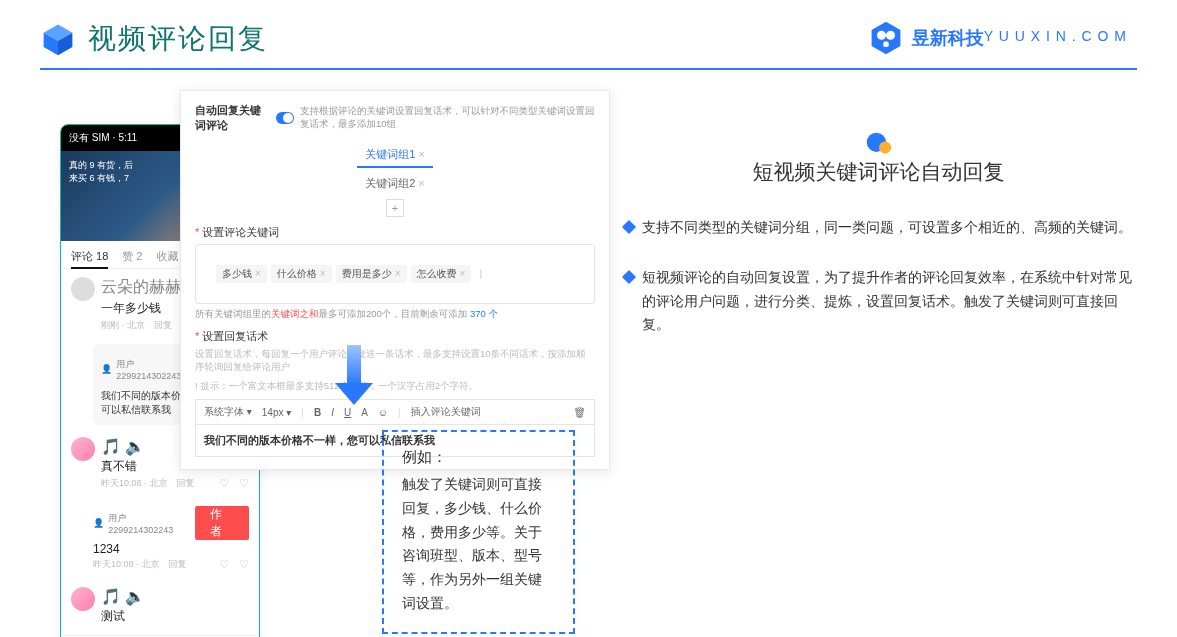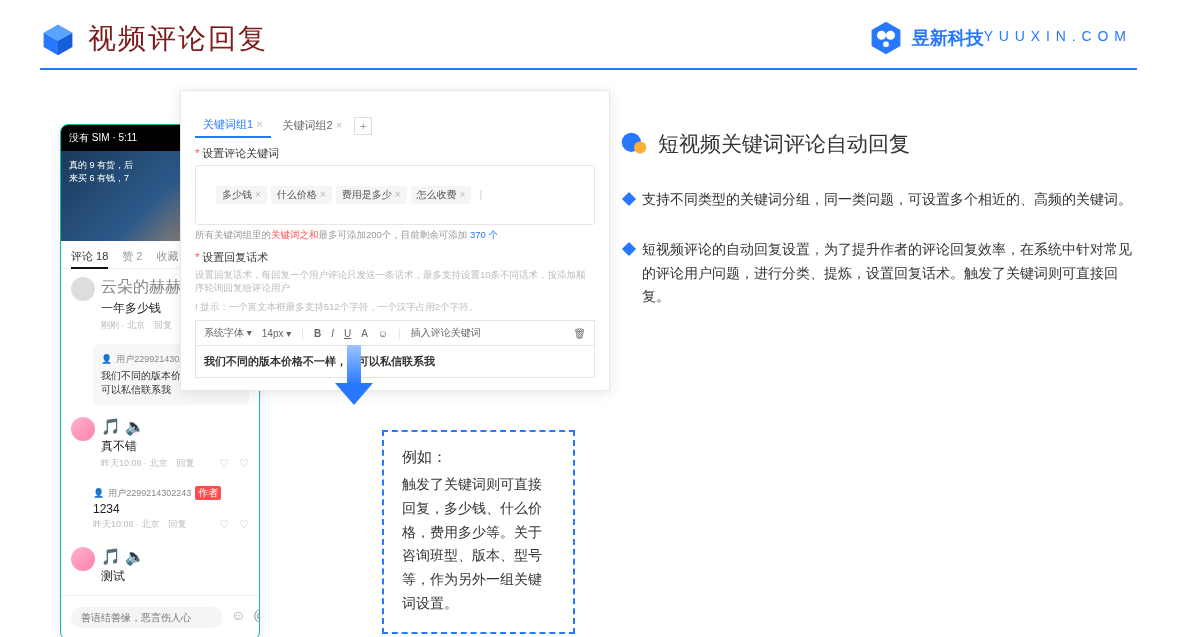--- a/index.html
+++ b/index.html
@@ -1,20 +1,20 @@
 <!DOCTYPE html>
 <html><head>
 <meta charset="utf-8">
 <style>
 *{margin:0;padding:0;box-sizing:border-box;font-family:"Microsoft YaHei",Arial,sans-serif;}
 body{width:1177px;height:637px;background:#fff;position:relative;overflow:hidden;}
 .header{display:flex;justify-content:space-between;align-items:flex-start;padding:20px 50px 0 40px;}
 .title-wrap{display:flex;align-items:center;gap:12px;}
 .cube-icon{width:36px;height:36px;}
-.page-title{font-size:28px;font-weight:500;color:#7f1d1d;letter-spacing:2px;font-family:Liberation Mono, monospace;}
+.page-title{font-size:28px;font-weight:500;color:#0f766e;letter-spacing:2px;font-family:Liberation Mono, monospace;}
 .logo-wrap{display:flex;align-items:center;gap:8px;}
 .logo-hex{width:36px;height:36px;}
 .logo-text{display:flex;flex-direction:row;line-height:1;}
 .logo-cn{font-size:18px;font-weight:700;color:#2878ff;}
 .logo-url{font-size:14px;color:#2878ff;letter-spacing:1px;}
 .divider{margin:10px 40px 0 40px;height:2px;background:#2878ff;}
 .content{display:flex;padding:20px 40px 0 60px;gap:30px;}
 .left-col{width:530px;position:relative;}
 .phone{width:200px;background:#fff;border:1px solid #14b8a6;border-radius:8px;box-shadow:0 2px 8px rgba(0,0,0,0.08);overflow:hidden;font-size:11px;margin-top:34px;}
 .phone-top{background:#000;color:#fff;padding:6px 8px;font-size:10px;}
@@ -25,33 +25,33 @@
 .phone-tab.dim{color:#999;}
 .cmt{padding:8px 10px;display:flex;gap:6px;}
 .avatar{width:24px;height:24px;border-radius:50%;background:#ddd;flex-shrink:0;}
 .avatar.pink{background:linear-gradient(135deg,#ffb3d1,#ff80ab);}
 .cmt-body{flex:1;}
 .cmt-name{color:#888;font-size:16px;}
 .cmt-text{color:#222;font-size:12px;margin:2px 0;font-weight:500;}
 .cmt-meta{color:#bbb;font-size:9px;display:flex;gap:6px;align-items:center;}
 .reply-box{margin:4px 10px 4px 32px;padding:8px;background:#f7f7f7;border-radius:6px;}
 .reply-head{display:flex;align-items:center;gap:4px;font-size:9px;color:#888;}
-.author-tag{background:#ff4d4d;color:#fff;font-size:10px;padding:0 3px;border-radius:2px;}
+.author-tag{background:#ff4d4d;color:#fff;font-size:12px;padding:0 15px;border-radius:2px;}
 .reply-text{font-size:10px;color:#333;margin-top:3px;}
 .cmt-right{display:flex;gap:10px;color:#bbb;}
 .input-bar{padding:11px 10px;display:flex;align-items:flex-start;gap:8px;border-top:1px solid #eee;}
 .input-bar input{flex:1;border:none;background:#f5f5f5;border-radius:14px;padding:5px 10px;font-size:10px;color:#999;}
 .input-icons{display:flex;gap:8px;color:#999;font-size:14px;}
 .panel{position:absolute;top:0;left:120px;width:430px;background:#fff;border:1px solid #e8e8e8;box-shadow:0 2px 12px rgba(0,0,0,0.1);padding:12px 14px;font-size:11px;}
 .panel-head{display:flex;align-items:center;gap:6px;font-size:11px;}
 .panel-head b{font-weight:600;color:#333;}
 .toggle{width:24px;height:12px;background:#2878ff;border-radius:6px;position:relative;}
 .toggle::after{content:"";position:absolute;right:1px;top:1px;width:10px;height:10px;background:#fff;border-radius:50%;}
 .panel-hint{color:#999;font-size:9.5px;}
-.panel-tabs{display:flex;gap:4px;margin:10px 0 8px;font-size:11px;align-items:center;}
+.panel-tabs{display:flex;gap:4px;margin:10px 0 8px;font-size:11px;align-items:center;flex-direction:column;}
 .ptab{padding:4px 8px;color:#666;}
 .ptab.active{color:#2878ff;border-bottom:2px solid #2878ff;}
 .ptab .x{margin-left:3px;color:#bbb;}
 .plus{width:18px;height:18px;border:1px solid #ddd;display:flex;align-items:center;justify-content:center;color:#999;}
 .field-label{font-size:11px;color:#333;margin:8px 0 4px;}
 .field-label::before{content:"* ";color:#ff4d4d;}
 .field-sub{font-size:9.5px;color:#bbb;margin-bottom:6px;}
 .tags{display:flex;flex-wrap:wrap;gap:4px;border:1px solid #e5e5e5;padding:20px;border-radius:3px;}
 .tag{background:#f5f5f5;padding:2px 6px;font-size:10px;color:#555;border-radius:2px;}
 .tag .tx{color:#bbb;margin-left:3px;}
@@ -60,21 +60,21 @@
 .tag-note .blue{color:#2878ff;}
 .toolbar{display:flex;align-items:center;gap:10px;border:1px solid #e5e5e5;border-bottom:none;padding:5px 8px;font-size:10px;color:#666;margin-top:6px;}
 .toolbar .sep{color:#ddd;}
 .editor{border:1px solid #e5e5e5;padding:8px;font-size:11px;color:#333;font-weight:600;}
 .arrow-line{position:absolute;top:255px;left:287px;width:14px;height:40px;background:linear-gradient(#9cc4ff,#2878ff);}
 .arrow-head{position:absolute;top:293px;left:275px;border-left:19px solid transparent;border-right:19px solid transparent;border-top:22px solid #2878ff;}
 .example{position:absolute;top:340px;left:322px;width:193px;border:2px dashed #2878ff;padding:16px 18px;}
 .example-title{font-size:15px;color:#333;margin-bottom:6px;}
 .example-text{font-size:14px;color:#333;line-height:1.7;}
 .right-col{flex:1;padding-top:40px;}
-.section-head{display:flex;align-items:center;gap:10px;margin-bottom:30px;}
+.section-head{display:flex;align-items:center;margin-bottom:30px;flex-direction:column;}
 .bubble-icon{width:28px;height:28px;}
 .section-title{font-size:21px;color:#333;font-weight:500;}
 .bullets{padding-left:4px;}
 .bullet{display:flex;gap:8px;margin-bottom:26px;}
 .diamond{width:10px;height:10px;background:#2878ff;transform:rotate(45deg);flex-shrink:0;margin-top:6px;}
 .bullet-text{font-size:14px;color:#333;line-height:1.7;}
 </style>
 </head>
 <body>
 
@@ -174,20 +174,25 @@
         <input placeholder="善语结善缘，恶言伤人心" style="">
         <div class="input-icons">
           <span>☺</span>
           <span>@</span>
 
         </div>
       </div>
     </div>
 
     <div class="panel">
+      <div class="panel-head">
+        <b>自动回复关键词评论</b>
+        <span class="toggle"></span>
+        <span class="panel-hint">支持根据评论的关键词设置回复话术，可以针对不同类型关键词设置回复话术，最多添加10组</span>
+      </div>
       <div class="panel-tabs">
         <span class="ptab active"><span>关键词组1</span><span class="x">×</span></span>
         <span class="ptab"><span>关键词组2</span><span class="x">×</span></span>
         <span class="plus">+</span>
       </div>
       <div class="field-label">设置评论关键词</div>
       <div class="tags">
         <span class="tag"><span>多少钱</span><span class="tx">×</span></span>
         <span class="tag"><span>什么价格</span><span class="tx">×</span></span>
         <span class="tag"><span>费用是多少</span><span class="tx">×</span></span>

